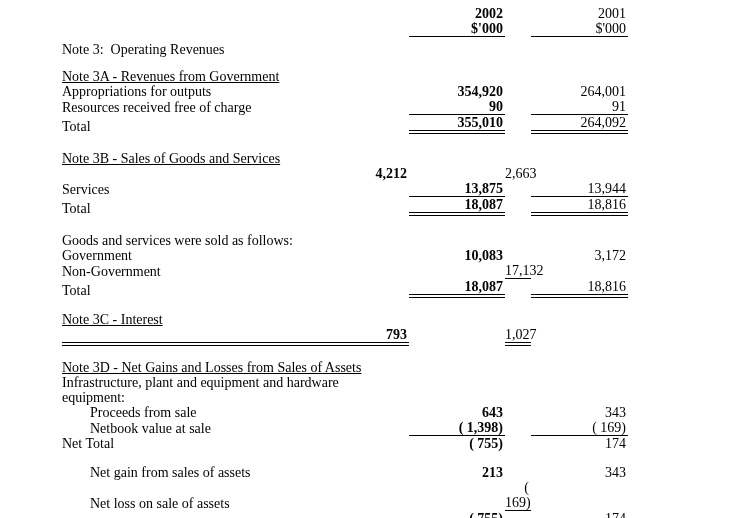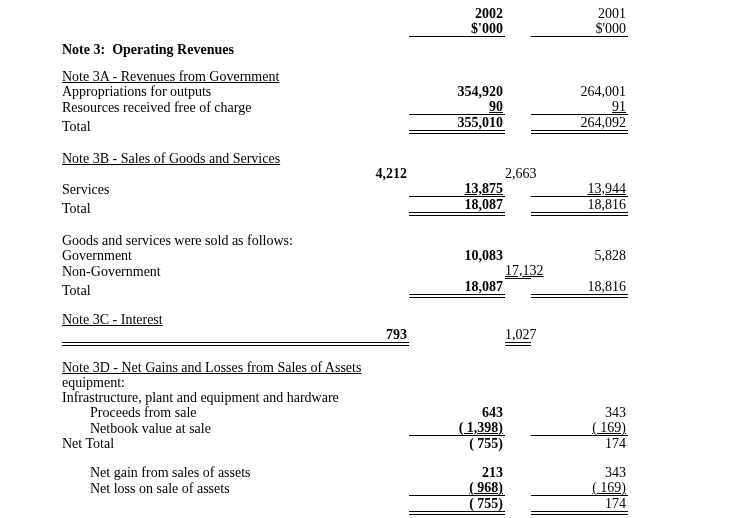--- a/index.html
+++ b/index.html
@@ -19,29 +19,29 @@
     align-items: end;
     line-height: 15px;
   }
   .label { white-space: pre-wrap; }
   .label.indent { padding-left: 28px; }
   .val { text-align: right; padding-right: 2px; }
   .v2002 { font-weight: bold; }
   .gapcell { }
 
   
-  .rule-single .val { border-bottom: 1.5px solid #000; text-decoration: underline; }
+  .rule-single .val { border-bottom: 1.5px solid #000; }
   .rule-double .val { border-bottom: 4px double #000; }
 
   
   .hdr-year  { line-height: 15px; }
   .hdr-unit  { line-height: 15px; border-bottom: 1.5px solid #000; }
   .hdr-2002  { font-weight: bold; }
 
-  .title { font-weight: bold; white-space: pre-wrap; }
+  .title { font-weight: normal; white-space: pre-wrap; }
   .heading { text-decoration: underline; }
 
   .sp-xs { height: 5px; }
   .sp-sm { height: 12px; }
   .sp-md { height: 14px; }
   .sp-lg { height: 17px; }
 </style>
 </head>
 <body>
 
@@ -127,21 +127,21 @@
   <div class="row">
     <div class="label">Goods and services were sold as follows:</div>
     <div class="val"></div>
       <div class="gapcell"></div>
       <div class="val"></div>
   </div>
   <div class="row">
     <div class="label">Government</div>
     <div class="val v2002">10,083</div>
     <div class="gapcell"></div>
-    <div class="val">5,828</div>
+    <div class="val">3,172</div>
   </div>
   <div class="row rule-single">
     <div class="label">Non-Government</div>
     <div class="gapcell"></div>
     <div class="val">17,132</div>
   </div>
   <div class="row rule-double">
     <div class="label">Total</div>
     <div class="val v2002">18,087</div>
     <div class="gapcell"></div>
@@ -164,27 +164,27 @@
 
   <div class="sp-md"></div>
 
   <div class="row">
     <div class="label heading">Note 3D - Net Gains and Losses from Sales of Assets</div>
     <div class="val"></div>
       <div class="gapcell"></div>
       <div class="val"></div>
   </div>
   <div class="row">
+    <div class="label">Infrastructure, plant and equipment and hardware</div>
+    <div class="val"></div>
+      <div class="gapcell"></div>
+      <div class="val"></div>
+  </div>
+  <div class="row">
     <div class="label">equipment:</div>
-    <div class="val"></div>
-      <div class="gapcell"></div>
-      <div class="val"></div>
-  </div>
-  <div class="row">
-    <div class="label">Infrastructure, plant and equipment and hardware</div>
     <div class="val"></div>
       <div class="gapcell"></div>
       <div class="val"></div>
   </div>
   <div class="row">
     <div class="label indent">Proceeds from sale</div>
     <div class="val v2002">643</div>
     <div class="gapcell"></div>
     <div class="val">343</div>
   </div>
@@ -204,21 +204,20 @@
   <div class="sp-md"></div>
 
   <div class="row">
     <div class="label indent">Net gain from sales of assets</div>
     <div class="val v2002">213</div>
     <div class="gapcell"></div>
     <div class="val">343</div>
   </div>
   <div class="row rule-single">
     <div class="label indent">Net loss on sale of assets</div>
-    <div class="val v2002">( 968)</div>
     <div class="gapcell"></div>
     <div class="val">( 169)</div>
   </div>
   <div class="row rule-double">
     <div class="label"></div>
     <div class="val v2002">( 755)</div>
     <div class="gapcell"></div>
     <div class="val">174</div>
   </div>
 

